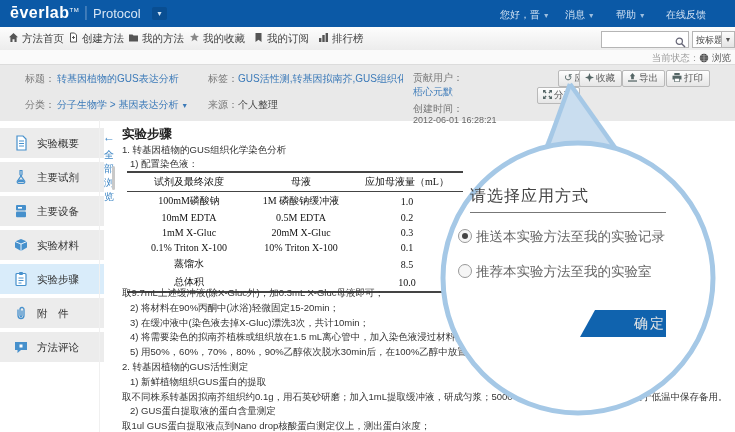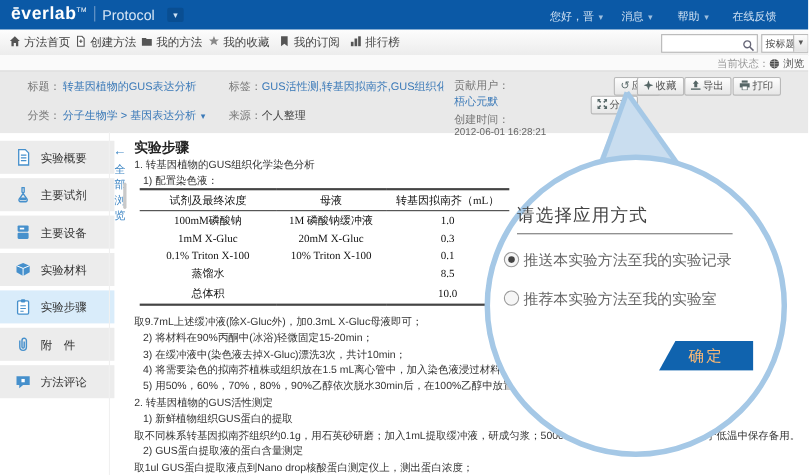--- a/index.html
+++ b/index.html
@@ -75,22 +75,22 @@
   .pline.ind{padding-left:8px;}
 
   
   .bubble-svg{position:absolute;left:0;top:0;width:735px;height:432px;pointer-events:none;}
   .btitle{position:absolute;left:470px;top:186px;font-size:16px;color:#444;letter-spacing:1px;}
   .bhr{position:absolute;left:470px;top:212px;width:196px;border-top:1px solid #777;}
   .bopt{position:absolute;left:458px;font-size:13.5px;color:#666;cursor:pointer;white-space:nowrap;}
   .radio{display:inline-block;width:12px;height:12px;border:1px solid #999;border-radius:50%;
          background:#f6f6f6;vertical-align:-2px;margin-right:4px;position:relative;}
   .radio.checked:after{content:"";position:absolute;left:3px;top:3px;width:6px;height:6px;border-radius:50%;background:#444;}
-  .bconfirm{position:absolute;left:599px;top:310px;width:86px;height:27px;background:#1063ae;color:#fdba74;
-            font-size:14px;text-align:center;line-height:27px;cursor:pointer;letter-spacing:2px;
+  .bconfirm{position:absolute;left:580px;top:310px;width:86px;height:27px;background:#1063ae;color:#e5e5e5;
+            font-size:14px;text-align:right;line-height:27px;cursor:pointer;letter-spacing:2px;
             clip-path:polygon(15px 0,100% 0,100% 100%,0 100%);}
 </style>
 </head>
 <body>
 
 <div class="screen">
 
   <div class="topbar">
     <span class="logo"><span>ēverlab</span><sup>TM</sup></span>
     <span class="logo-sep">|</span>
@@ -236,28 +236,33 @@
 
   <div class="heading">实验步骤</div>
   <div class="cline" style="left:122px;top:144px;">1. 转基因植物的GUS组织化学染色分析</div>
   <div class="cline" style="left:130px;top:158px;">1) 配置染色液：</div>
 
   <table class="ptable">
     <thead>
         <tr>
       <th class="c1">试剂及最终浓度</th>
       <th class="c2">母液</th>
-      <th class="c3">转基因拟南芥（mL）</th>
+      <th class="c3">应加母液量（mL）</th>
     </tr>
       </thead>
     <tbody>
       <tr>
           <td>100mM磷酸钠</td>
           <td>1M 磷酸钠缓冲液</td>
           <td>1.0</td>
+        </tr>
+      <tr>
+          <td>10mM EDTA</td>
+          <td>0.5M EDTA</td>
+          <td>0.2</td>
         </tr>
       <tr>
           <td>1mM X-Gluc</td>
           <td>20mM X-Gluc</td>
           <td>0.3</td>
         </tr>
       <tr>
           <td>0.1% Triton X-100</td>
           <td>10% Triton X-100</td>
           <td>0.1</td>

